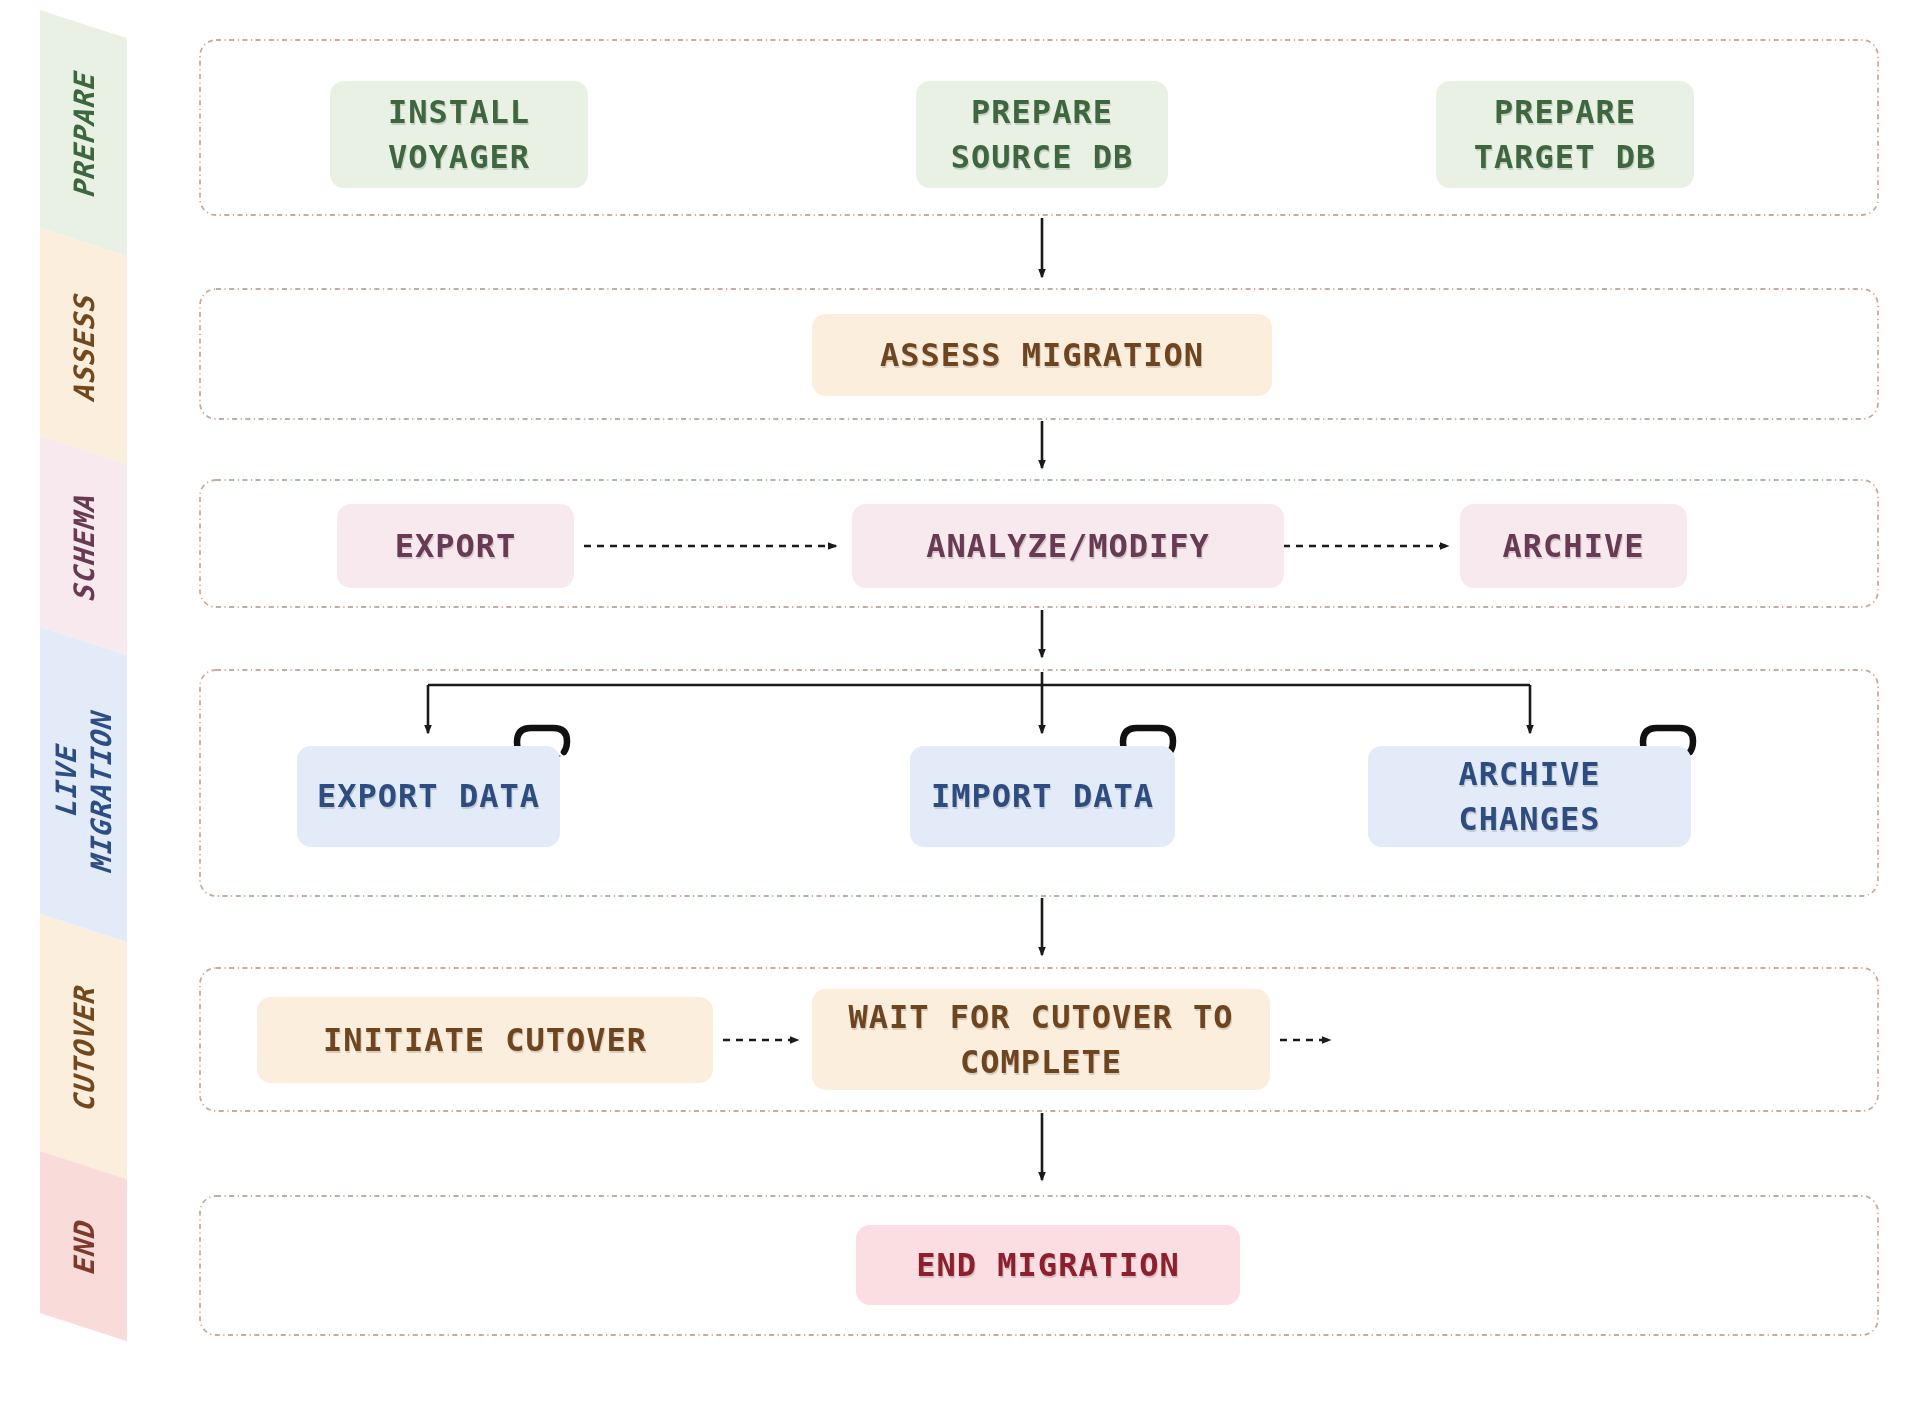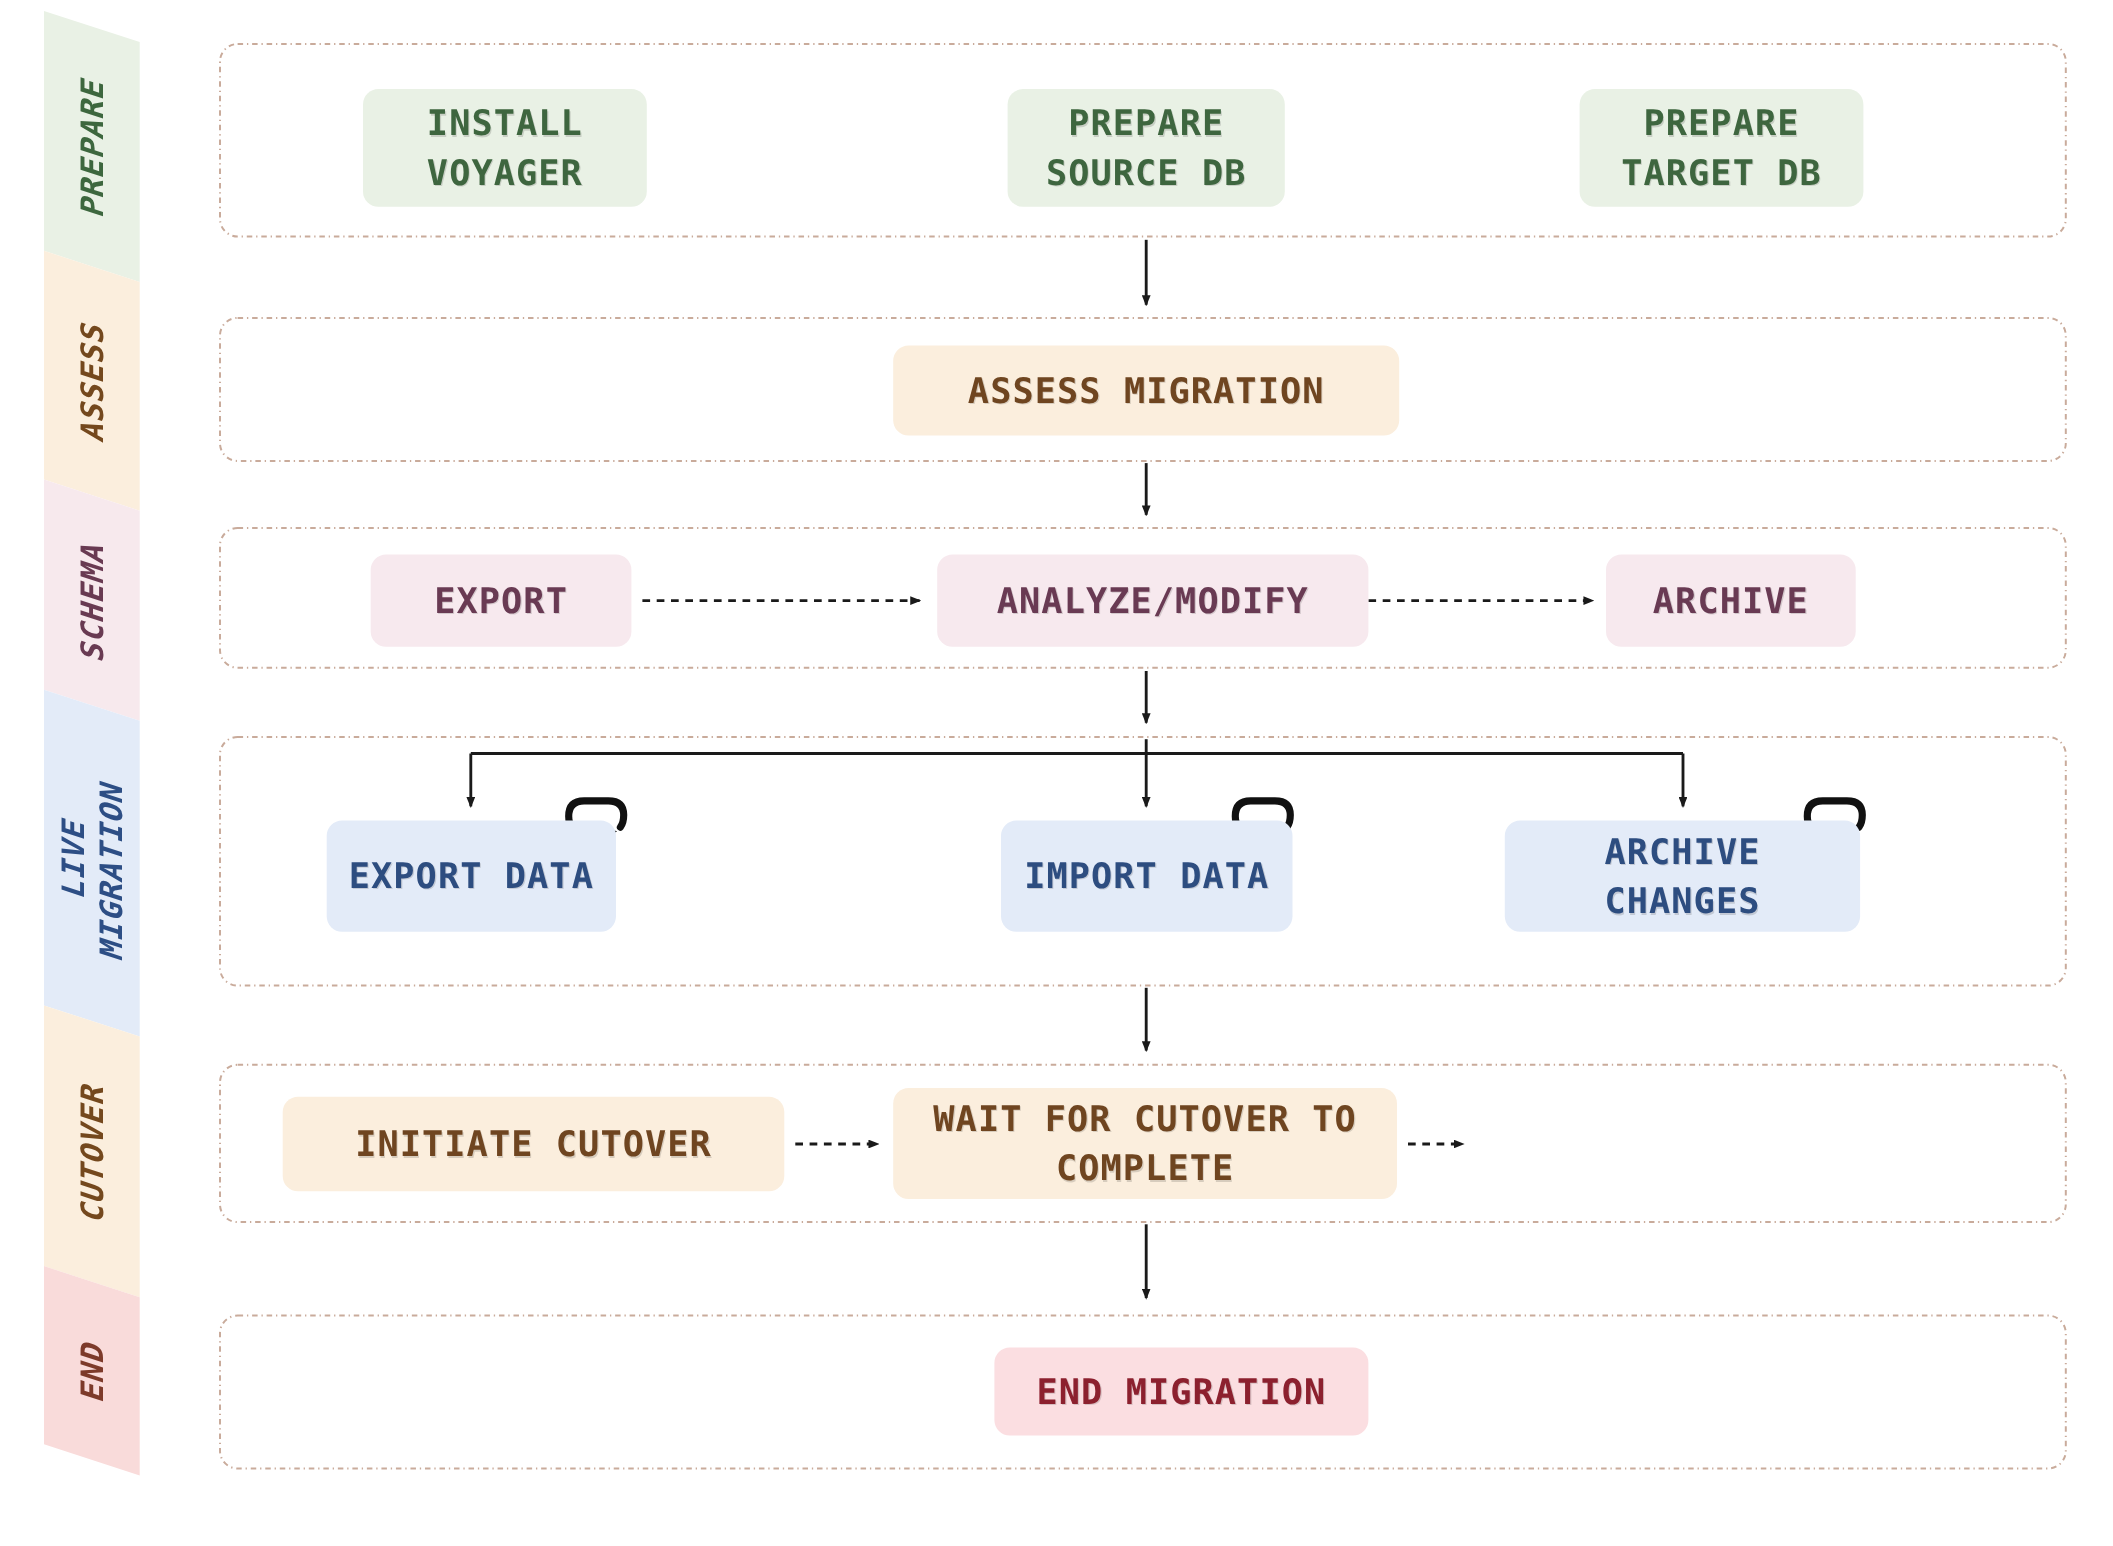--- a/index.html
+++ b/index.html
@@ -116,21 +116,21 @@
 TARGET DB</span>
   </div>
 
   <div class="node th-cream" style="left:812px;top:314px;width:460px;height:82px">
     <span class="lbl">ASSESS MIGRATION</span>
   </div>
 
   <div class="node th-pink" style="left:337px;top:504px;width:237px;height:84px">
     <span class="lbl">EXPORT</span>
   </div>
-  <div class="node th-pink" style="left:852px;top:504px;width:392px;height:84px">
+  <div class="node th-pink" style="left:852px;top:504px;width:432px;height:84px">
     <span class="lbl">ANALYZE/MODIFY</span>
   </div>
   <div class="node th-pink" style="left:1460px;top:504px;width:227px;height:84px">
     <span class="lbl">ARCHIVE</span>
   </div>
 
   <div class="node th-blue" style="left:297px;top:746px;width:263px;height:101px">
     <span class="lbl">EXPORT DATA</span>
   </div>
   <div class="node th-blue" style="left:910px;top:746px;width:265px;height:101px">
@@ -142,17 +142,17 @@
   </div>
 
   <div class="node th-cream" style="left:812px;top:989px;width:458px;height:101px">
     <span class="lbl">WAIT FOR CUTOVER TO
 COMPLETE</span>
   </div>
   <div class="node th-cream" style="left:257px;top:997px;width:456px;height:86px">
     <span class="lbl">INITIATE CUTOVER</span>
   </div>
 
-  <div class="node th-red" style="left:904px;top:1225px;width:340px;height:80px">
+  <div class="node th-red" style="left:856px;top:1225px;width:384px;height:80px">
     <span class="lbl">END MIGRATION</span>
   </div>
 
 </div>
 
 </body></html>

